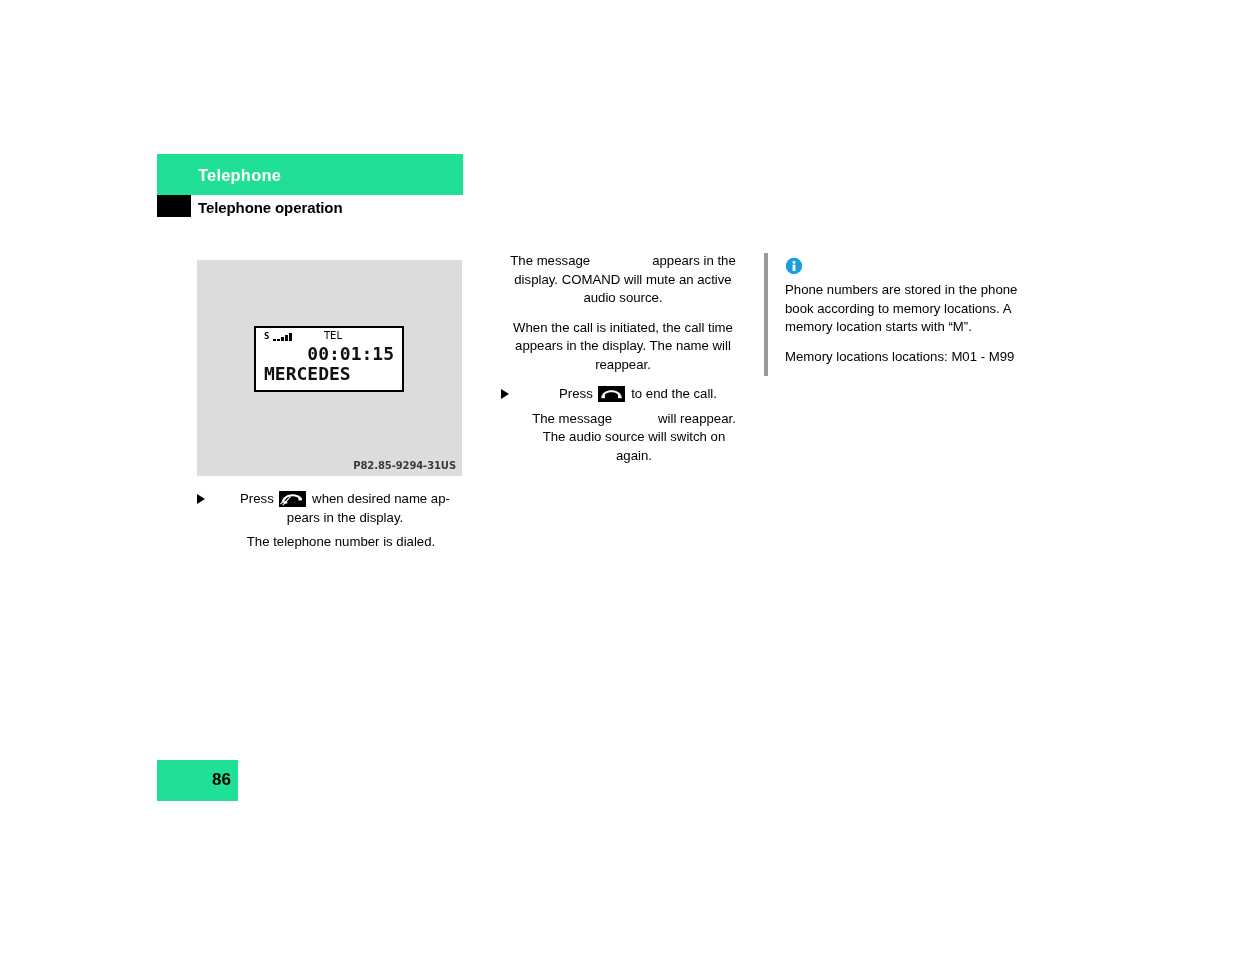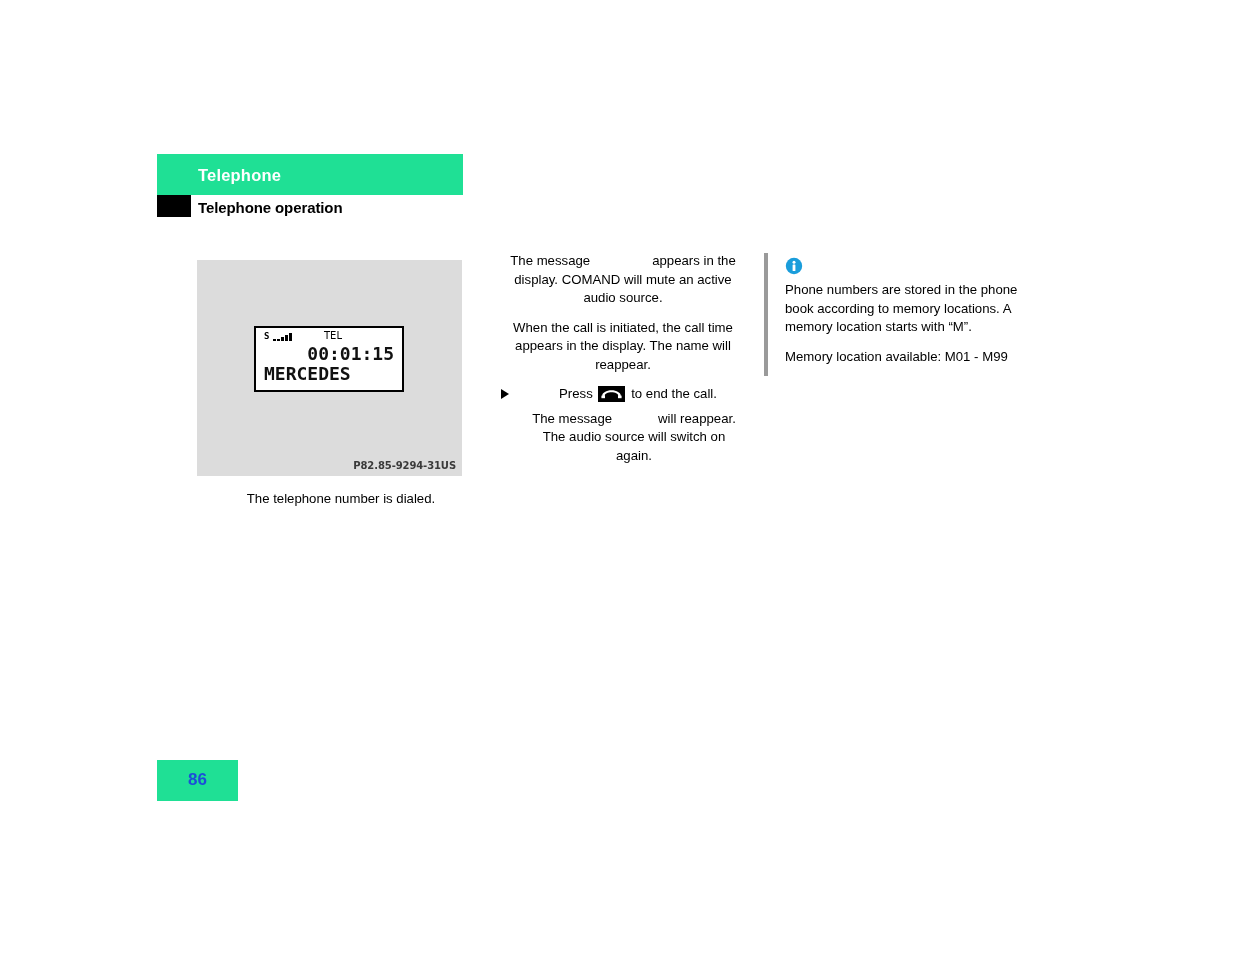--- a/index.html
+++ b/index.html
@@ -249,21 +249,22 @@
     background: #1fe095;
   }
   .page-number {
     position: absolute;
     left: 157px;
     top: 770px;
     width: 81px;
     text-align: center;
     font-size: 17px;
     font-weight: bold;
-    color: #1d4ed8;
+    color: #000000;
+    padding-left: 24px;
   }
 </style>
 </head>
 <body>
 
 <div class="header-band"></div>
 <div class="header-title">Telephone</div>
 <div class="subhead-marker"></div>
 <div class="subhead-title">Telephone operation</div>
 
@@ -285,20 +286,34 @@
 
     <div class="lcd-time">00:01:15</div>
     <div class="lcd-name">MERCEDES</div>
   </div>
 
   <div class="figure-ref">P82.85-9294-31US</div>
 </div>
 
 <div class="col col-left">
 
+  <div class="step">
+    <span class="step-bullet"></span>
+    <span>Press</span>
+    <span class="key-icon">
+      <svg width="27" height="16" viewBox="0 0 27 16">
+        <path d="M5 11.6c0-3.6 3.6-6.4 8.5-6.4 3.3 0 6.2 1.3 7.6 3.2l1.7-1.2c-1.9-2.4-5.3-3.9-9.3-3.9C7.6 3.3 3 6.9 3 11.6h2z" fill="#ffffff"></path>
+        <path d="M4.6 10.2 L8.2 10.2 L8.2 12.6 L4.6 12.6 Z" fill="#ffffff"></path>
+        <path d="M19.4 7.0 L23.0 7.0 L23.0 9.4 L19.4 9.4 Z" fill="#ffffff"></path>
+        <path d="M1.5 13.2 L9.5 4.2" stroke="#ffffff" stroke-width="1.1" fill="none"></path>
+        <path d="M3.6 14.3 L11.6 5.3" stroke="#ffffff" stroke-width="1.1" fill="none"></path>
+      </svg>
+    </span>
+    <span>when desired name ap-pears in the display.</span>
+  </div>
 
   <div class="step-sub">The telephone number is dialed.</div>
 </div>
 
 <div class="col col-mid">
 
   <p class="para">
     <span>The message</span><span class="blank-inline"></span><span>appears in the display. COMAND will mute an active audio source.</span>
   </p>
 
@@ -327,17 +342,17 @@
 <div class="info-icon">
   <svg width="18" height="18" viewBox="0 0 18 18">
     <circle cx="9" cy="9" r="8.2" fill="#1a9ddb"></circle>
     <circle cx="9" cy="5.2" r="1.5" fill="#ffffff"></circle>
     <rect x="7.6" y="7.6" width="2.8" height="6.4" rx="0.5" fill="#ffffff"></rect>
   </svg>
 </div>
 
 <div class="note-body">
   <p class="note-para">Phone numbers are stored in the phone book according to memory locations. A memory location starts with “M”.</p>
-  <p class="note-para">Memory location available: M01 - M99</p>
+  <p class="note-para">Memory locations locations: M01 - M99</p>
 </div>
 
 <div class="page-band"></div>
 <div class="page-number">86</div>
 
 </body></html>

